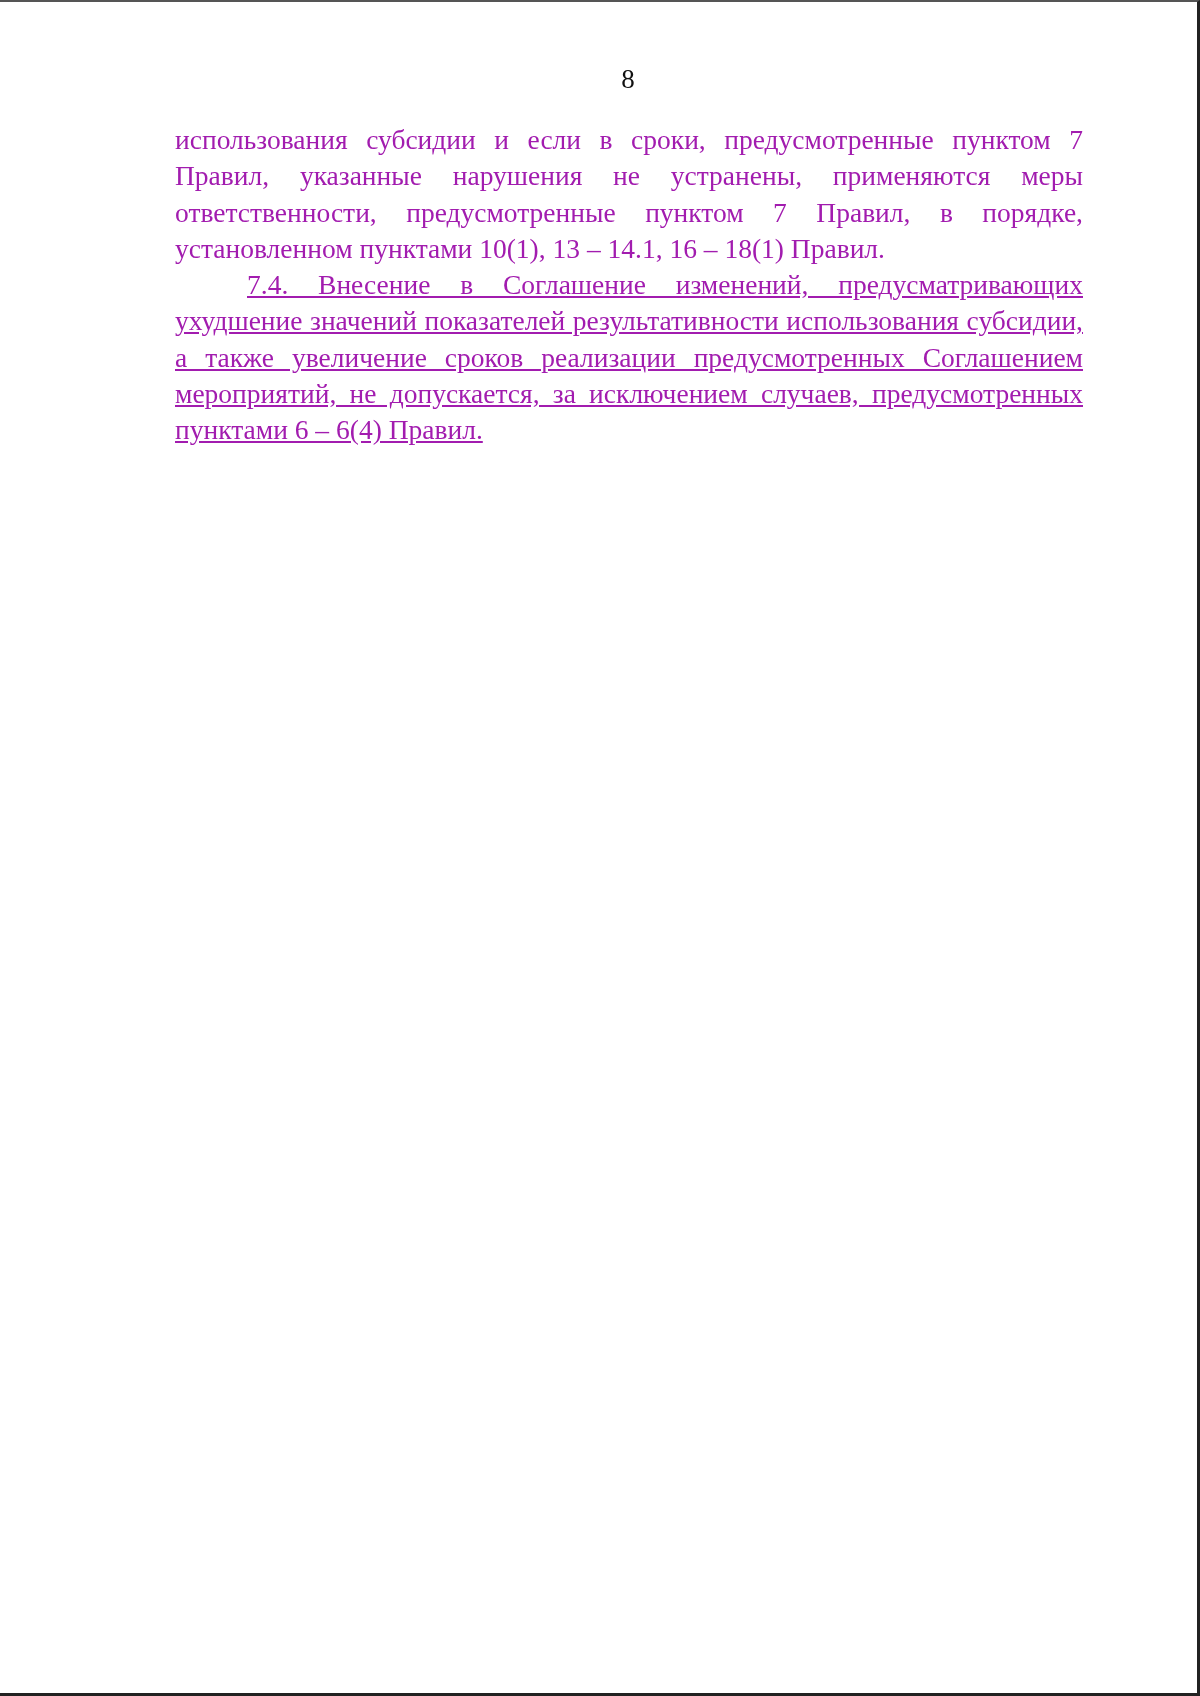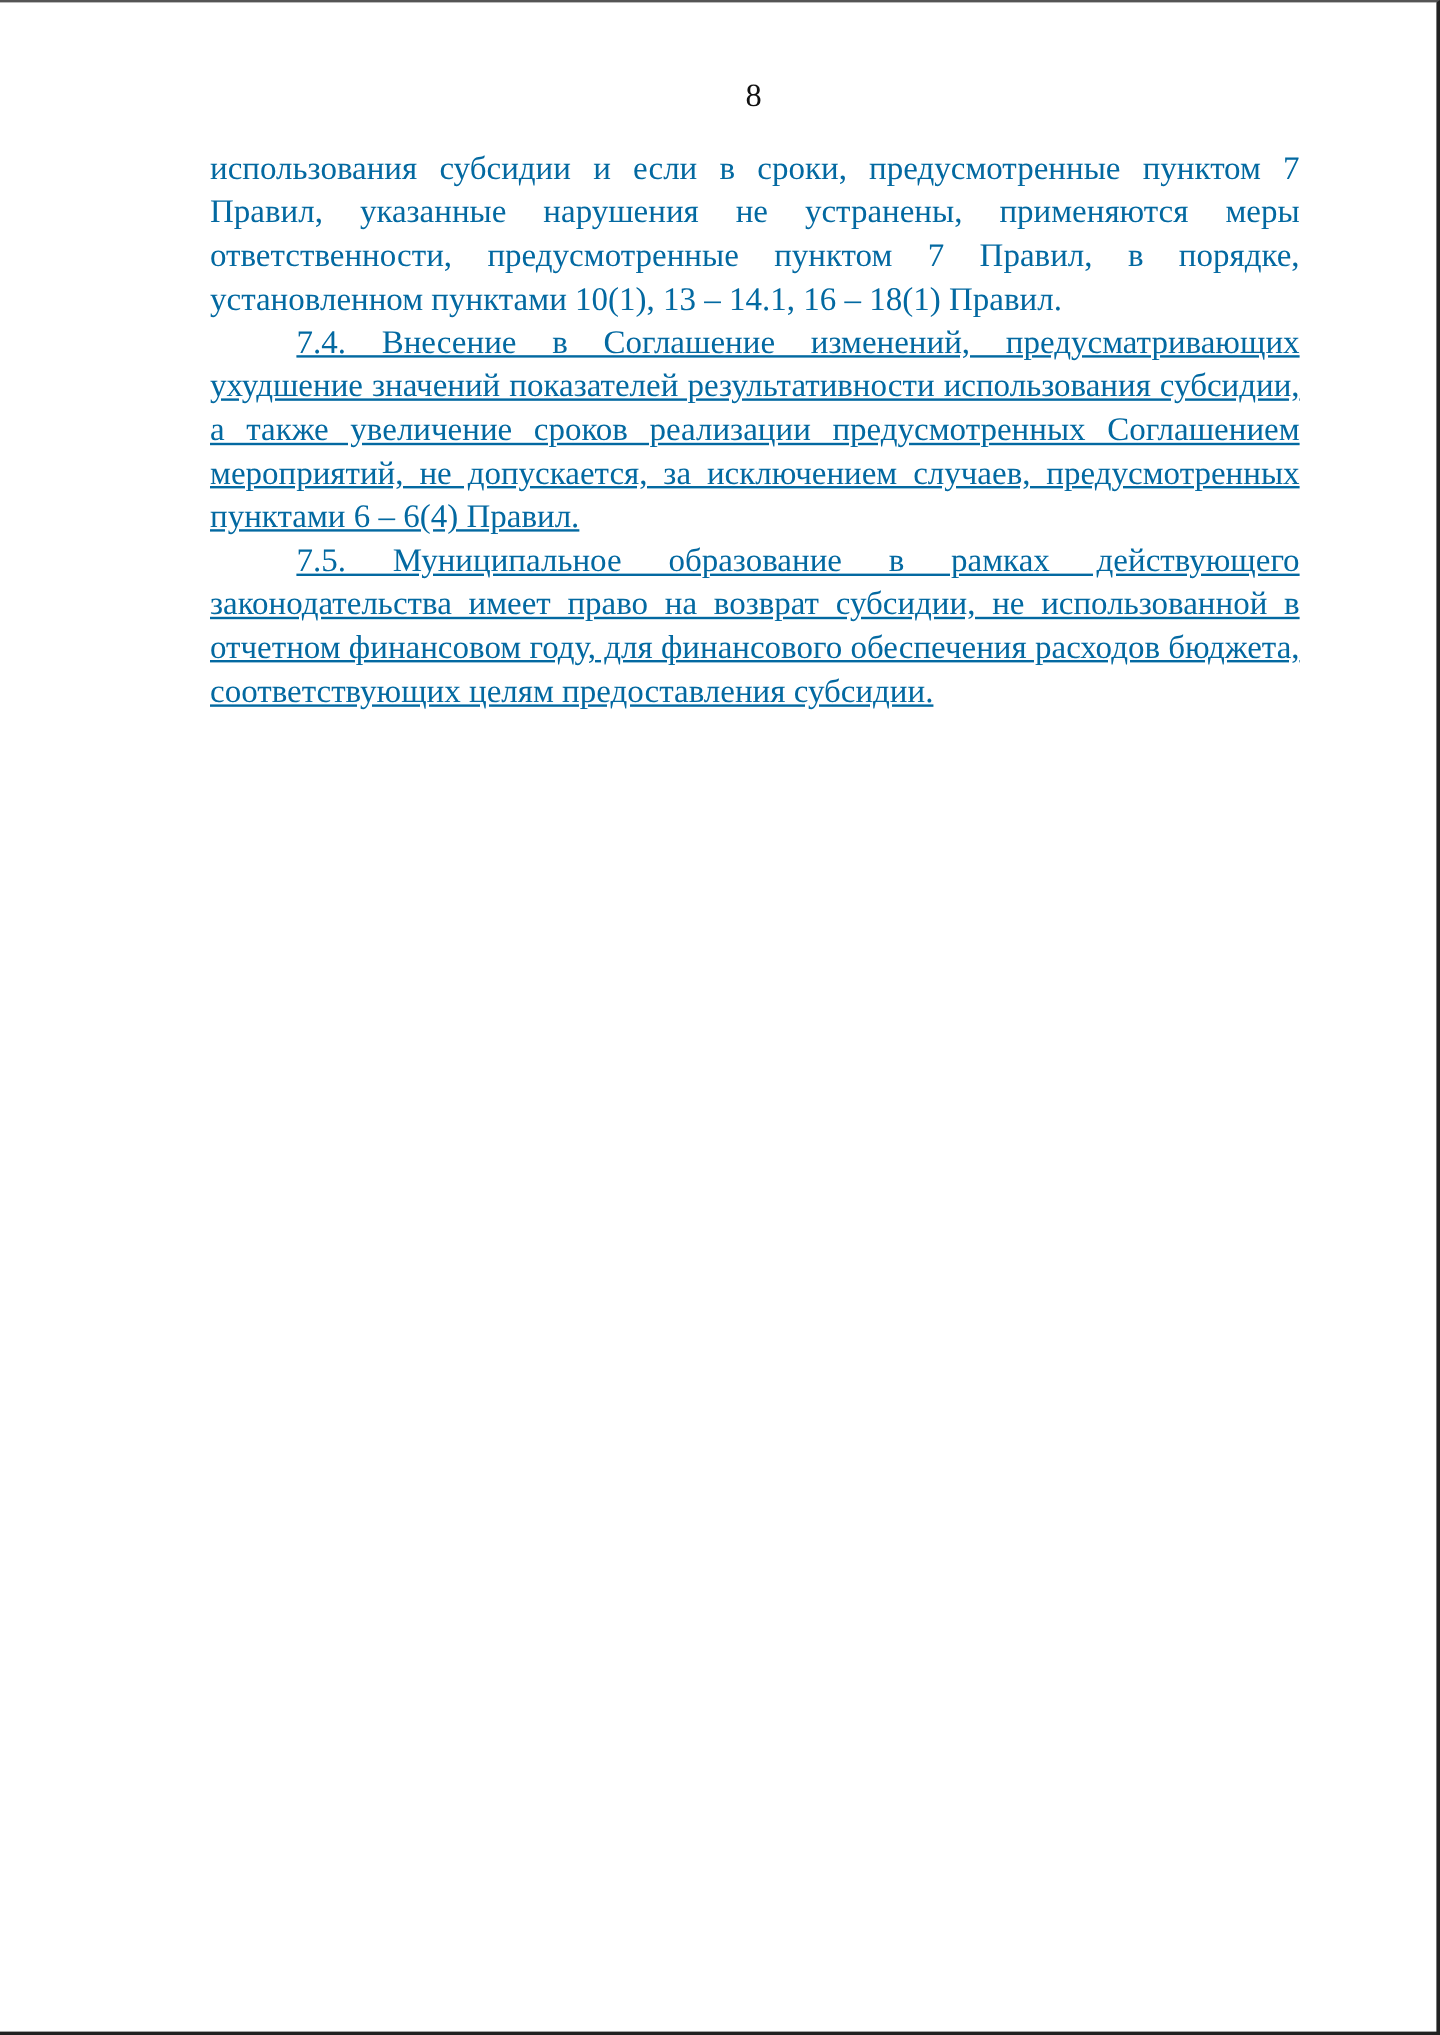--- a/index.html
+++ b/index.html
@@ -36,36 +36,35 @@
       color: #111;
     }
     .body-text {
       position: absolute;
       left: 175px;
       top: 120px;
       width: 908px;
       font-family: "Liberation Serif", "DejaVu Serif", serif;
       font-size: 27.5px;
       line-height: 36.3px;
-      color: #0369a1;
+      color: #a21caf;
       text-align: justify;
     }
     .body-text p {
       margin: 0;
       padding: 0;
     }
     .body-text p.indent {
       text-indent: 72px;
       text-decoration: underline;
     }
   </style>
 </head>
 <body>
 
 <div class="page">
   <div class="page-number">8</div>
 
   <div class="body-text">
     <p>использования субсидии и если в сроки, предусмотренные пунктом 7 Правил, указанные нарушения не устранены, применяются меры ответственности, предусмотренные пунктом 7 Правил, в порядке, установленном пунктами 10(1), 13 – 14.1, 16 – 18(1) Правил.</p>
     <p class="indent">7.4. Внесение в Соглашение изменений, предусматривающих ухудшение значений показателей результативности использования субсидии, а также увеличение сроков реализации предусмотренных Соглашением мероприятий, не допускается, за исключением случаев, предусмотренных пунктами 6 – 6(4) Правил.</p>
-    <p class="indent">7.5. Муниципальное образование в рамках действующего законодательства имеет право на возврат субсидии, не использованной в отчетном финансовом году, для финансового обеспечения расходов бюджета, соответствующих целям предоставления субсидии.</p>
   </div>
 </div>
 
 </body></html>

